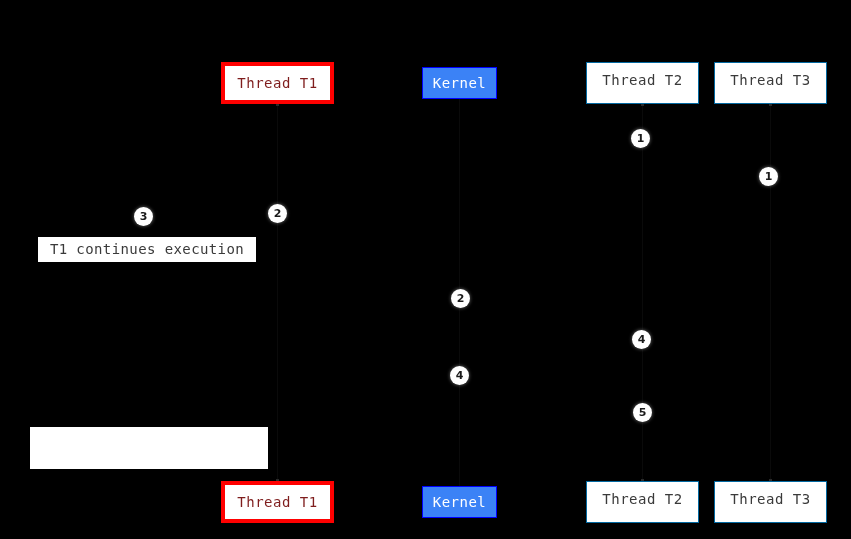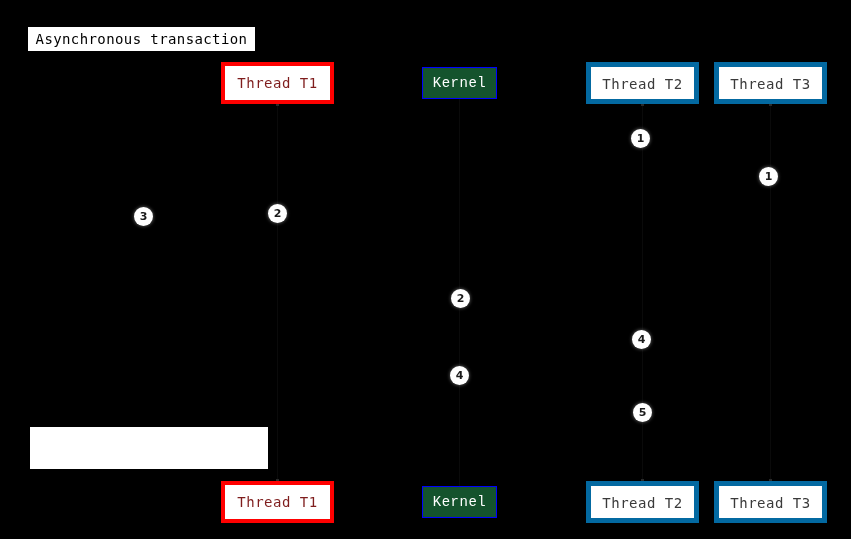--- a/index.html
+++ b/index.html
@@ -43,28 +43,27 @@
     font-size: 14px;
     letter-spacing: 0.5px;
   }
   .participant.thread-red {
     background: #FFFFFF;
     border: 4px solid #FF0000;
     color: #7f1d1d;
   }
   .participant.thread-blue {
     background: #FFFFFF;
-    border: 5px solid #0369a1;
+    border: 1px solid #0369a1;
     color: #3A3A3A;
   }
   .participant.kernel {
-    background: #14532d;
+    background: #3b82f6;
     border: 1px solid #0000FF;
     color: #FFFFFF;
-    font-family: Liberation Mono, monospace;
   }
 
   
   .lifeline {
     position: absolute;
     width: 1px;
     background: #0a0a0a;
   }
   .lifeline-tick {
     position: absolute;
@@ -104,21 +103,20 @@
     line-height: 19px;
     text-align: center;
     box-shadow: 0 0 3px 1px rgba(255,255,255,0.25);
   }
 </style>
 </head>
 <body>
 
 <div id="canvas">
 
-  <div class="title-box">Asynchronous transaction</div>
 
   <div class="lifeline" style="left:277px; top:104px; height:377px;"></div>
   <div class="lifeline" style="left:459px; top:99px; height:387px;"></div>
   <div class="lifeline" style="left:642px; top:104px; height:377px;"></div>
   <div class="lifeline" style="left:770px; top:104px; height:377px;"></div>
 
   <div class="lifeline-tick" style="left:276px; top:103px;"></div>
   <div class="lifeline-tick" style="left:641px; top:103px;"></div>
   <div class="lifeline-tick" style="left:769px; top:103px;"></div>
   <div class="lifeline-tick" style="left:276px; top:479px;"></div>
@@ -131,20 +129,23 @@
   <div class="participant kernel" style="left:422px; top:67px; width:75px; height:32px; line-height:30px;">
     <span>Kernel</span>
   </div>
   <div class="participant thread-blue" style="left:586px; top:62px; width:113px; height:42px; line-height:34px;">
     <span>Thread T2</span>
   </div>
   <div class="participant thread-blue" style="left:714px; top:62px; width:113px; height:42px; line-height:34px;">
     <span>Thread T3</span>
   </div>
 
+  <div class="note" style="left:37px; top:236px; width:220px; height:27px; line-height:25px;">
+    <span>T1 continues execution</span>
+  </div>
   <div class="note blank" style="left:30px; top:427px; width:238px; height:42px;">
     <span></span>
   </div>
 
   <div class="step-circle" style="left:631px; top:129px;">
     <span>1</span>
   </div>
   <div class="step-circle" style="left:759px; top:167px;">
     <span>1</span>
   </div>

